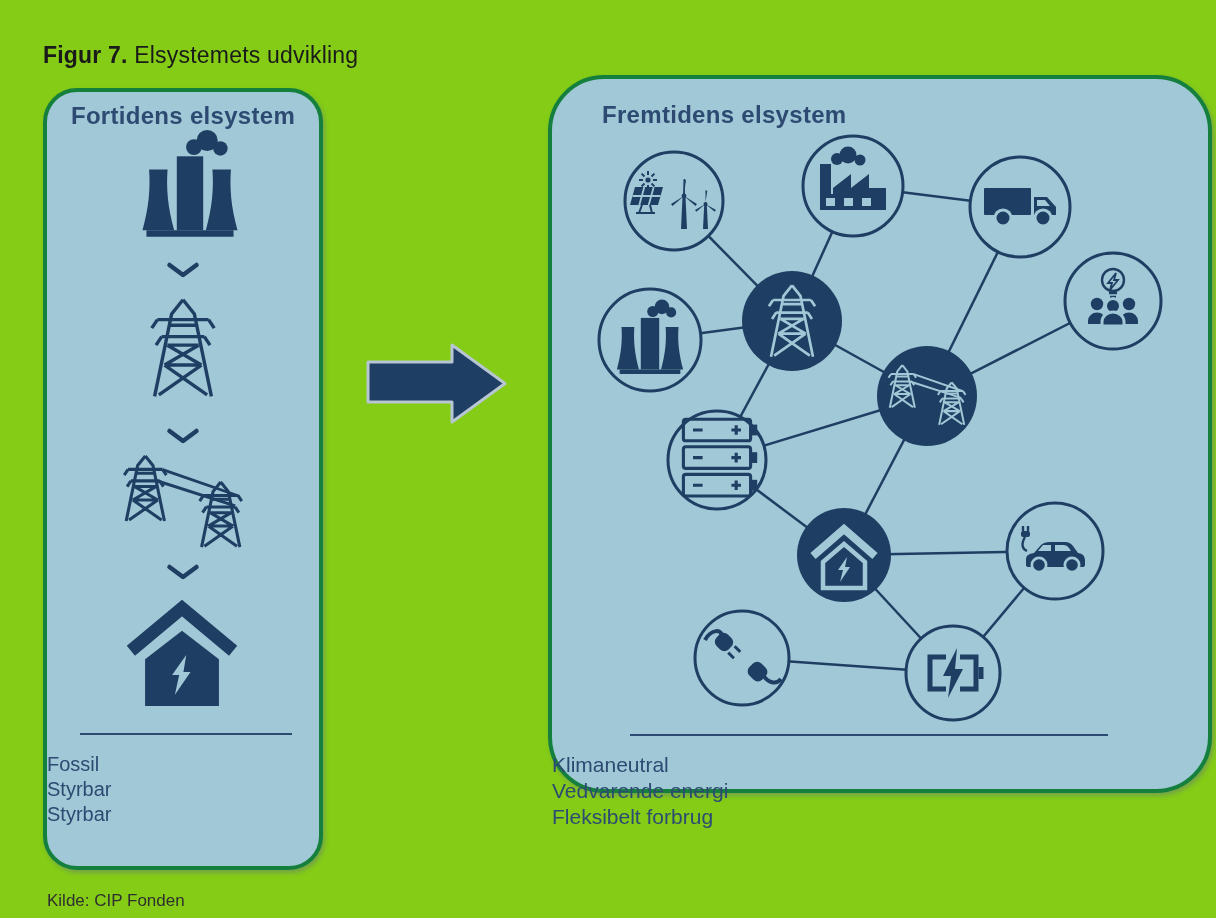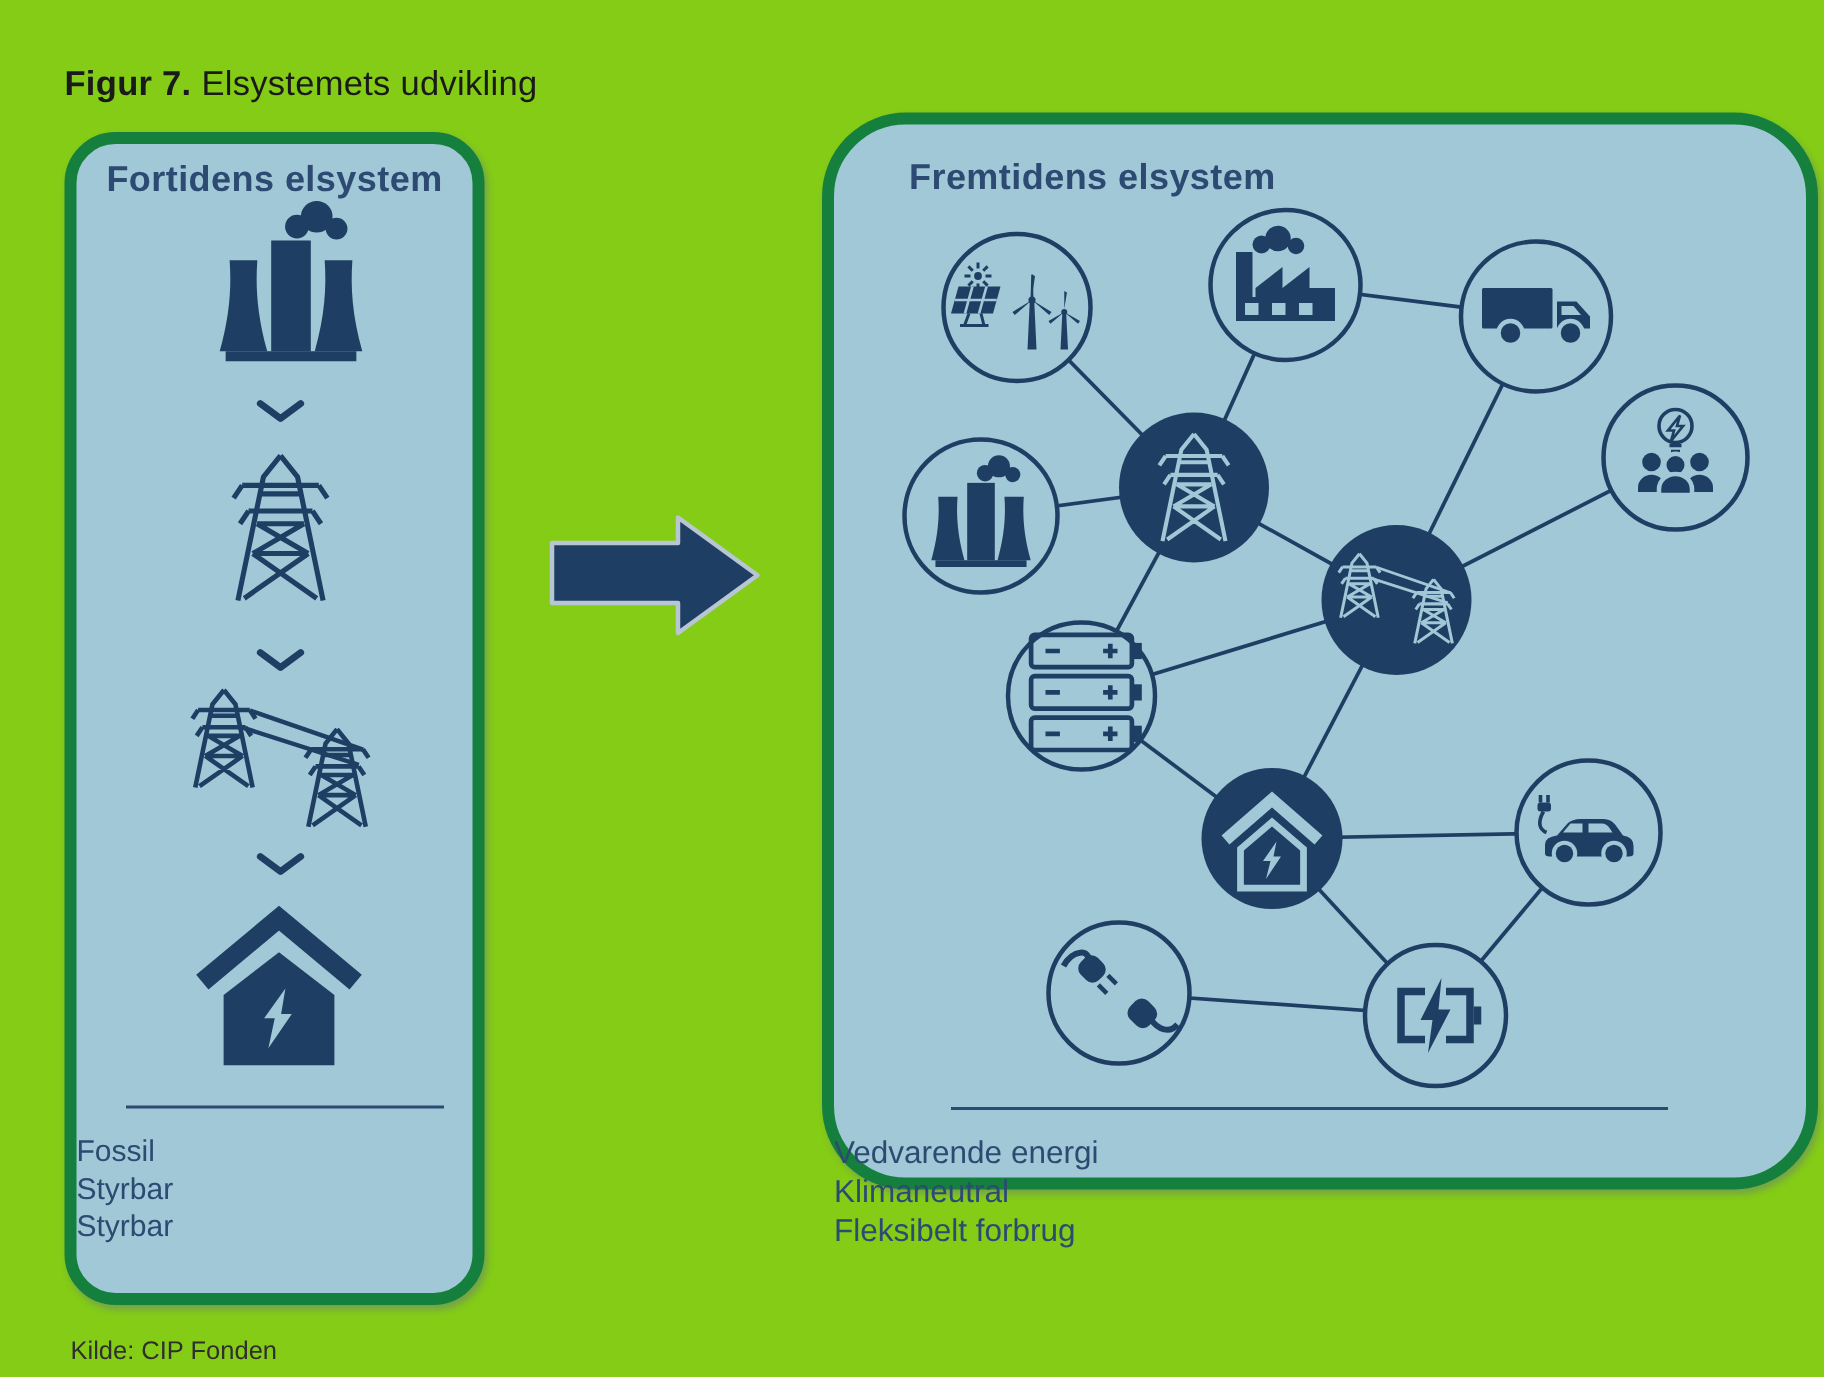--- a/index.html
+++ b/index.html
@@ -1,20 +1,20 @@
 <!DOCTYPE html>
 <html><head>
 <meta charset="utf-8">
 <style>
   html,body{margin:0;padding:0;background:#fff;}
   .canvas{position:relative;width:1216px;height:918px;background:#84cc16;overflow:hidden;
           font-family:"Liberation Sans","DejaVu Sans",sans-serif;}
   .fig-title{position:absolute;left:43px;top:42px;font-size:23px;color:#1a1a1a;letter-spacing:.2px;}
   .fig-title b{font-weight:bold;}
-  .panel{position:absolute;background:#a1c8d6;border:8px solid #15803d;
+  .panel{position:absolute;background:#a1c8d6;border:4px solid #15803d;
          box-shadow:2px 3px 4px rgba(100,115,130,.45);padding-left:40px;}
   .panel-left{left:43px;top:88px;width:280px;height:782px;border-radius:34px;box-sizing:border-box;}
   .panel-right{left:548px;top:75px;width:664px;height:718px;border-radius:56px;box-sizing:border-box;}
   .panel h2{position:absolute;margin:0;font-size:24px;font-weight:bold;color:#2d4b72;letter-spacing:.3px;}
   .panel-left h2{left:0;right:0;top:10px;text-align:center;}
   .panel-right h2{left:50px;top:22px;}
   .icon-layer{position:absolute;left:0;top:0;}
   .rule{position:absolute;height:2px;background:#2d4b72;}
   .rule-left{left:33px;top:641px;width:212px;}
   .rule-right{left:78px;top:655px;width:478px;}
@@ -276,21 +276,21 @@
         <rect x="25.5" y="-6" width="5" height="12" fill="#1f3e63"></rect>
         <path d="M4,-25 L-10,3 L-2,3 L-5,25 L10,-4 L2,-4 Z" fill="#1f3e63"></path>
       </g>
     </svg>
 
     <h2>Fremtidens elsystem</h2>
 
     <div class="rule rule-right"></div>
 
     <div class="attr-list attr-right">
+      <div>Klimaneutral</div>
       <div>Vedvarende energi</div>
-      <div>Klimaneutral</div>
       <div>Fleksibelt forbrug</div>
     </div>
   </section>
 
   <div class="source">Kilde: CIP Fonden</div>
 
 </div>
 
 </body></html>

